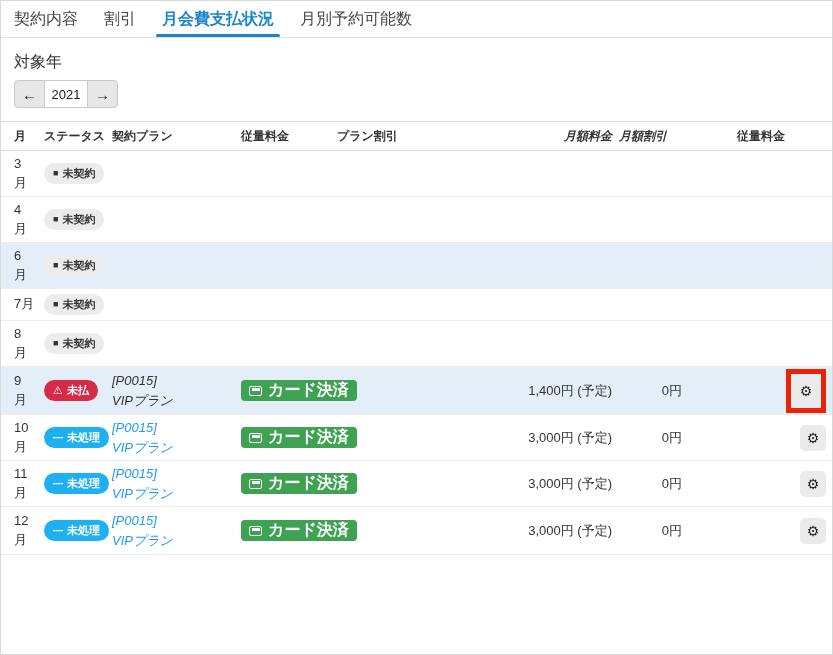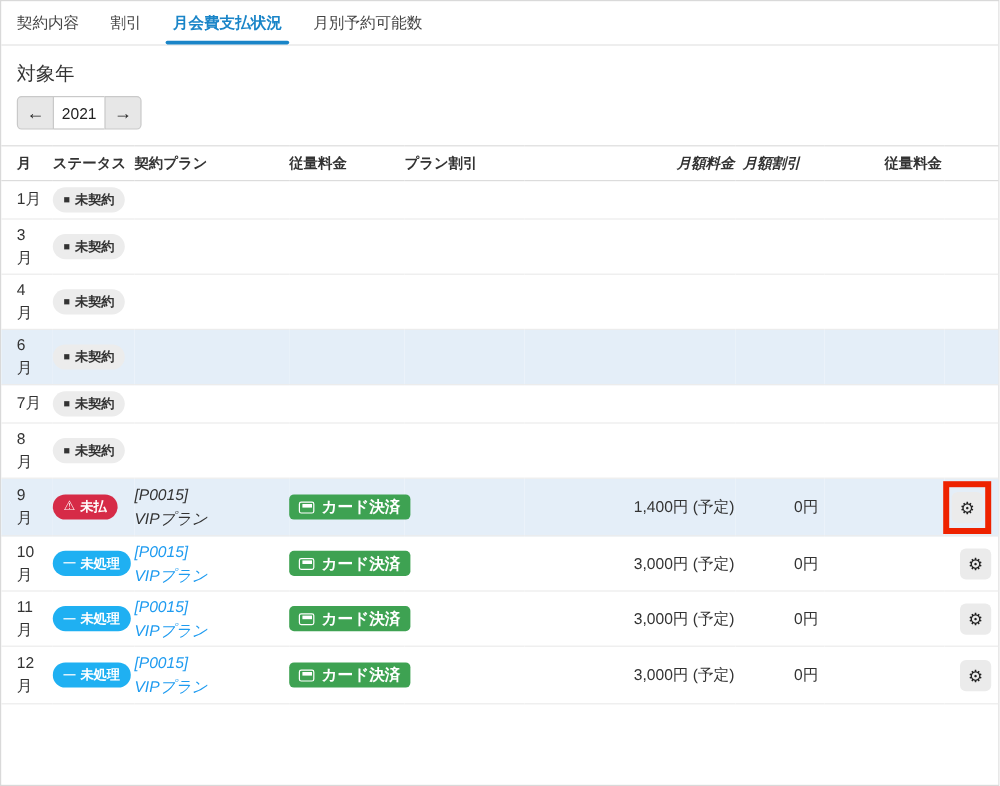--- a/index.html
+++ b/index.html
@@ -24,21 +24,21 @@
     height: 37px;
     border-bottom: 1px solid #e3e3e3;
     padding-left: 7px;
   }
   .tab {
     position: relative;
     display: flex;
     align-items: center;
     padding: 0 6px;
     margin-right: 14px;
-    font-size: 13px;
+    font-size: 16px;
     color: #444;
     cursor: pointer;
     white-space: nowrap;
   }
   .tab.active { color: var(--accent); font-weight: bold; }
   .tab.active::after {
     content: "";
     position: absolute;
     left: 0; right: 0; bottom: 0;
     height: 3px;
@@ -144,21 +144,21 @@
   
   .pay-badge {
     display: inline-flex;
     align-items: center;
     gap: 6px;
     height: 21px;
     padding: 0 8px;
     border-radius: 4px;
     background: var(--badge-green);
     color: #fff;
-    font-size: 13px;
+    font-size: 16px;
     font-weight: bold;
     white-space: nowrap;
   }
   .card-glyph {
     display: inline-block;
     width: 13px; height: 10px;
     border: 1px solid #fff;
     border-radius: 2px;
     position: relative;
   }
@@ -234,34 +234,20 @@
           <th class="col-plan">契約プラン</th>
           <th class="col-payment">従量料金</th>
           <th class="col-plan_discount">プラン割引</th>
           <th class="col-monthly_fee">月額料金</th>
           <th class="col-monthly_discount">月額割引</th>
           <th class="col-usage_fee">従量料金</th>
           <th class="col-actions"></th>
         </tr>
     </thead>
     <tbody>
-        <tr class="short">
-          <td class="col-month"><span class="month-label">1月</span></td>
-          <td class="col-status"><span class="badge badge-not-contracted">
-              <span class="badge-icon">■</span>
-              <span>未契約</span>
-            </span></td>
-          <td class="col-plan"></td>
-          <td class="col-payment"></td>
-          <td class="col-plan_discount"></td>
-          <td class="col-monthly_fee"></td>
-          <td class="col-monthly_discount"></td>
-          <td class="col-usage_fee"></td>
-          <td class="col-actions"></td>
-        </tr>
         <tr class="tall">
           <td class="col-month"><span class="month-label wrap">3
 月</span></td>
           <td class="col-status"><span class="badge badge-not-contracted">
               <span class="badge-icon">■</span>
               <span>未契約</span>
             </span></td>
           <td class="col-plan"></td>
           <td class="col-payment"></td>
           <td class="col-plan_discount"></td>

